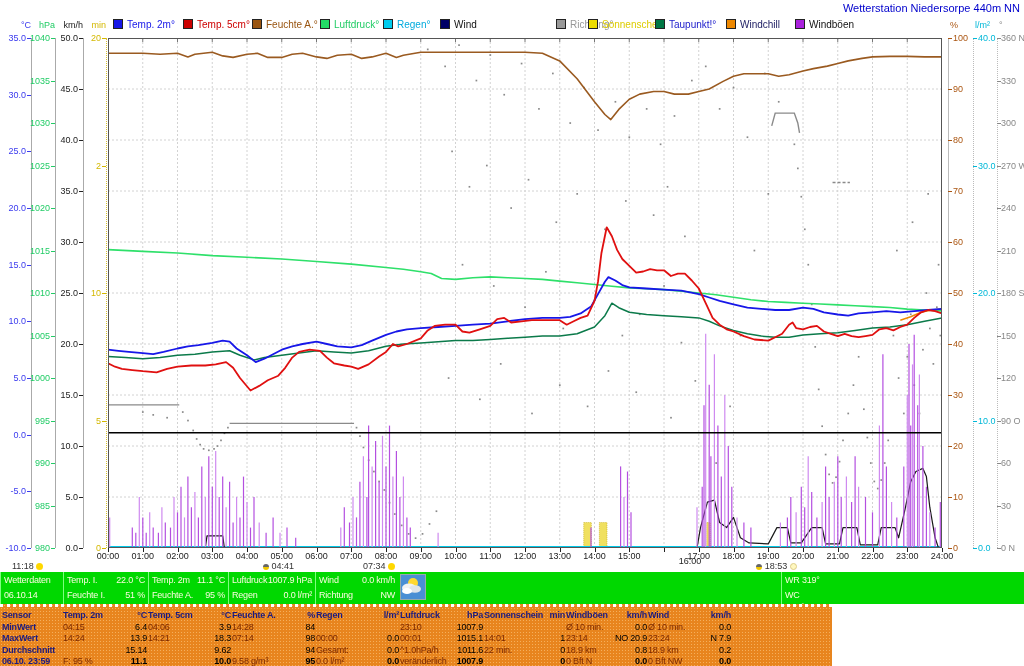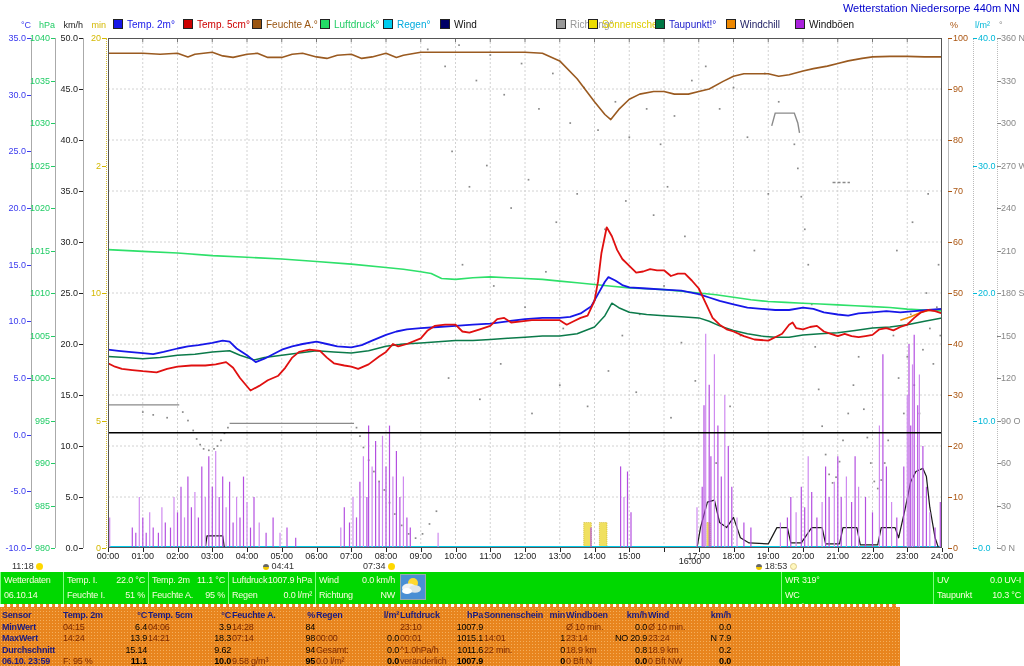--- a/index.html
+++ b/index.html
@@ -18,21 +18,21 @@
   .xtick{top:548px;width:1px;height:4px;background:#222;}
   .suntime{top:561px;font-size:9px;color:#333;white-space:nowrap;height:10px;line-height:10px;}
   .sunball{display:inline-block;width:7px;height:7px;border-radius:50%;background:#ffd800;vertical-align:-1px;}
   .dawnball{display:inline-block;width:6px;height:6px;border-radius:50%;background:linear-gradient(#666 45%,#eec800 45%);vertical-align:-1px;}
   .ringball{display:inline-block;width:5px;height:5px;border-radius:50%;background:#fff8c0;border:1px solid #ddcc88;vertical-align:-1px;}
   #statusbar{left:0;top:572px;width:1024px;height:32px;background:#00d800;}
   .scell{position:absolute;top:0;height:32px;box-sizing:border-box;border-left:1px solid #7dff7d;
          color:#fbfbdf;font-size:9px;letter-spacing:-0.2px;}
   .sline{display:flex;justify-content:space-between;padding:2px 3px 0 3px;height:13px;line-height:12px;}
   #wicon{left:400px;top:574px;width:24px;height:24px;border:1px solid #9aa;background:#4a8fd4;}
-  #table{left:0;top:604px;width:900px;height:62px;background:#e8851e;
+  #table{left:0;top:604px;width:832px;height:62px;background:#e8851e;
          background-image:radial-gradient(rgba(255,210,140,.55) 26%,rgba(0,0,0,0) 27%);background-size:3px 3px;
          border-top:3px dotted #fff;box-sizing:border-box;}
   .tcol{position:absolute;top:3px;font-size:9px;letter-spacing:-0.2px;}
   .trow{display:flex;justify-content:space-between;height:11.5px;line-height:11.5px;white-space:nowrap;}
   .thead{color:#1a1a80;font-weight:bold;}
   .tsub{color:#7a2800;}
   .tval{color:#000;}
   .tbold{font-weight:bold;}
 </style>
 </head>
@@ -646,30 +646,20 @@
       <div class="scell" style="left: 781px; width: 49px;">
         <div class="sline">
           <span>WR 319°</span>
           <span></span>
         </div>
         <div class="sline">
           <span>WC 11.1°C</span>
           <span></span>
         </div>
       </div>
-      <div class="scell" style="left: 933px; width: 91px;">
-        <div class="sline">
-          <span>UV</span>
-          <span>0.0 UV-I</span>
-        </div>
-        <div class="sline">
-          <span>Taupunkt</span>
-          <span>10.3 °C</span>
-        </div>
-      </div>
     </div>
   <div id="wicon" class="abs">
     <svg width="22" height="22" viewBox="0 0 22 22">
       <rect x="0" y="0" width="22" height="22" fill="#4a8fd4"></rect>
       <circle cx="12" cy="8" r="5" fill="#ffd830"></circle>
       <ellipse cx="8" cy="13" rx="7" ry="4.5" fill="#f2f2f2"></ellipse>
       <ellipse cx="14" cy="14" rx="6" ry="3.8" fill="#dfe5ea"></ellipse>
       <ellipse cx="6" cy="16" rx="5" ry="3" fill="#ffffff"></ellipse>
     </svg>
   </div>

